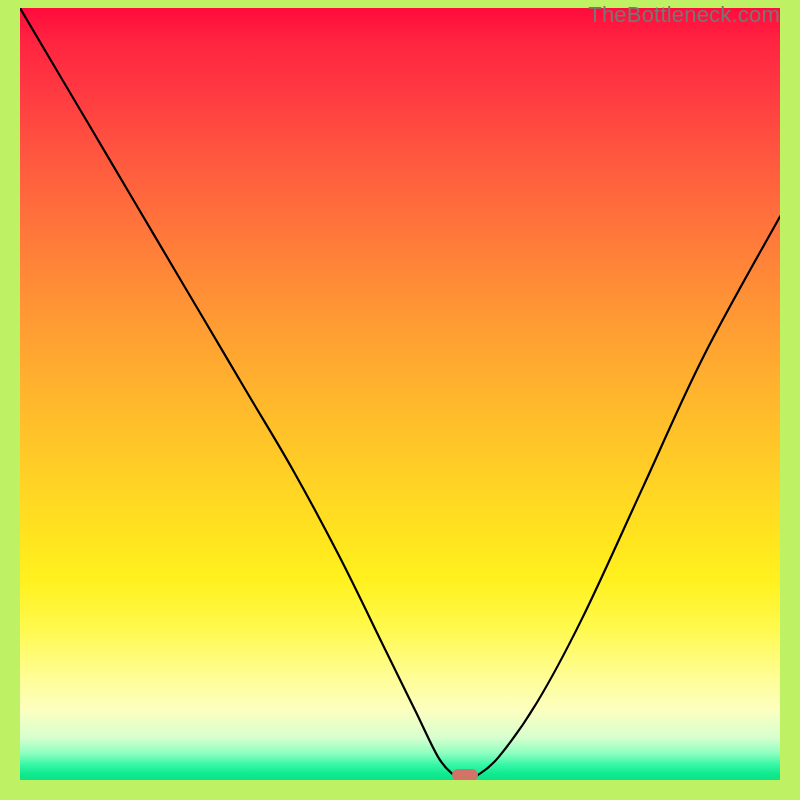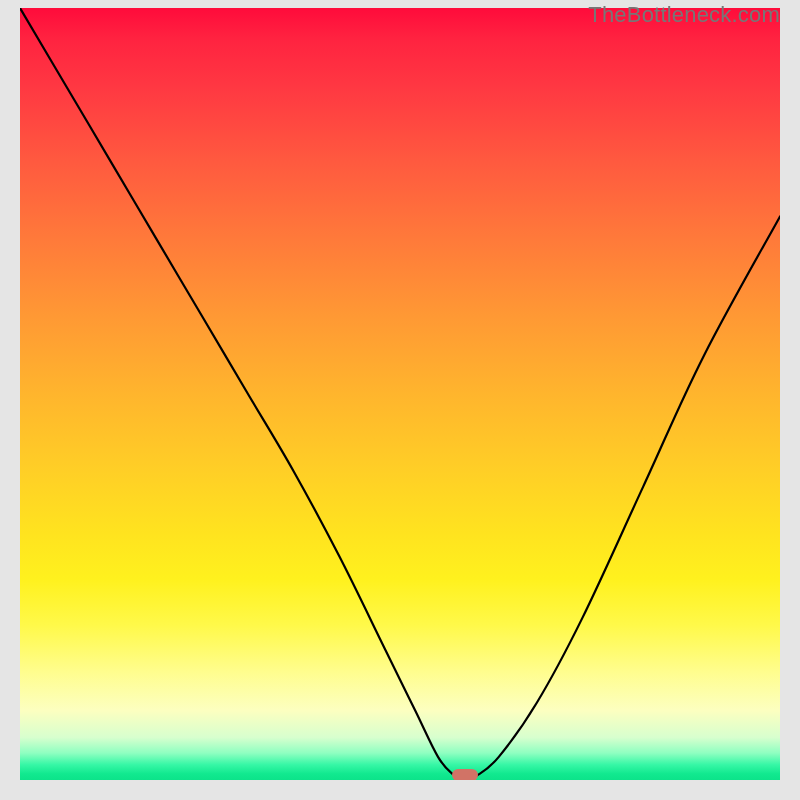--- a/index.html
+++ b/index.html
@@ -1,21 +1,21 @@
 <!DOCTYPE html>
 <html><head>
   <meta charset="utf-8">
   <style>
     * { margin: 0; padding: 0; box-sizing: border-box; }
     html, body { width: 800px; height: 800px; overflow: hidden; }
     body { background: #000; font-family: Arial, sans-serif; }
     .outer {
       width: 800px;
       height: 800px;
-      background: #e5e5e5;
+      background: #bef264;
       position: relative;
     }
     .plot {
       position: absolute;
       left: 20px;
       top: 8px;
       width: 760px;
       height: 772px;
       overflow: hidden;
     }

